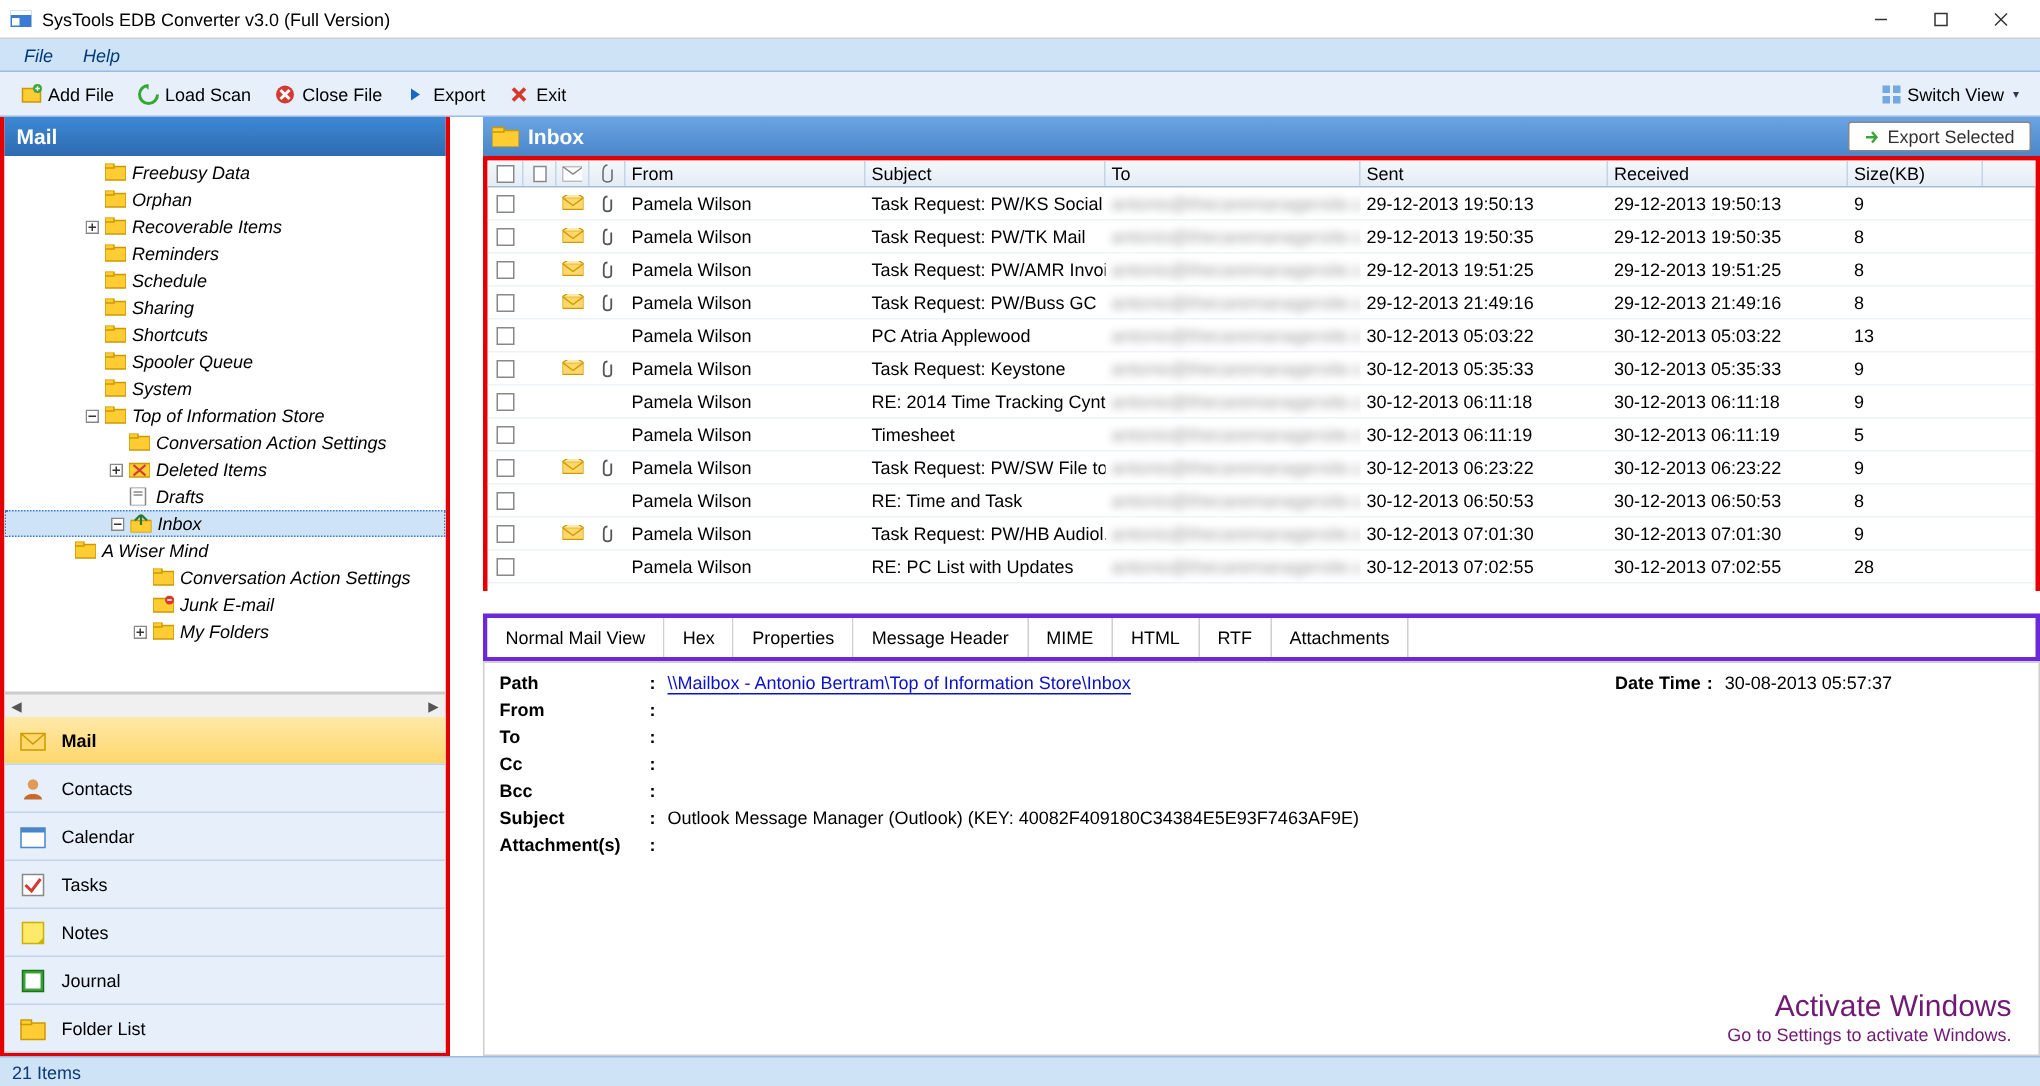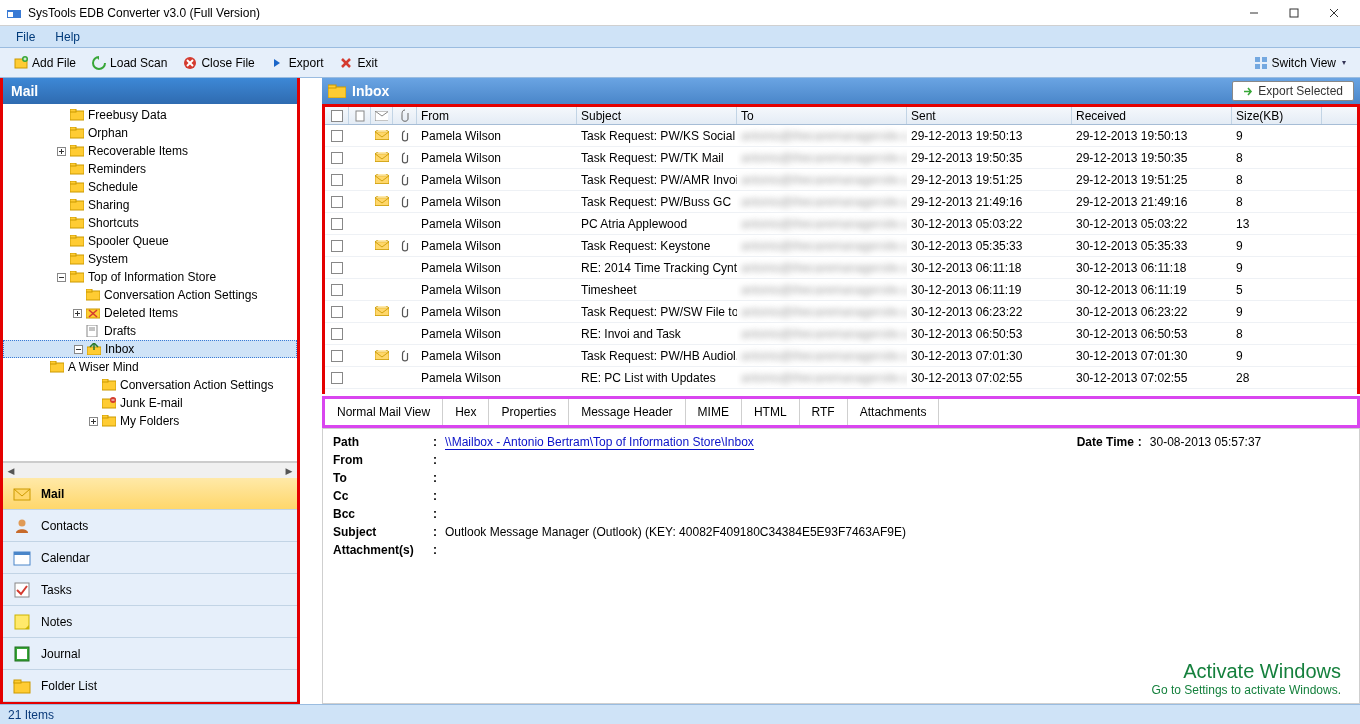--- a/index.html
+++ b/index.html
@@ -8,38 +8,38 @@
 
 
 .titlebar { height: 26px; background: #fff; display: flex; align-items: center; padding: 0 6px; border-bottom: 1px solid #d0d0d0; }
 .titlebar .app-icon { width: 16px; height: 16px; margin-right: 6px; }
 .titlebar .title { flex: 0 0 auto; }
 .titlebar .spacer { flex: 1; }
 .titlebar .win-ctrl { width: 40px; height: 26px; display: flex; align-items: center; justify-content: center; color: #555; }
 
 
 .menubar { height: 22px; background: #cfe3f7; display: flex; align-items: center; padding: 0 6px; border-bottom: 1px solid #9abce0; }
-.menubar .menu-item { padding: 2px 10px; color: #003a7a; cursor: default; }
+.menubar .menu-item { padding: 2px 10px; color: #003a7a; cursor: default; font-style: italic; }
 
 
 .toolbar { height: 30px; background: #e6effa; display: flex; align-items: center; padding: 0 6px; border-bottom: 1px solid #9abce0; }
 .toolbar .tb-btn { display: flex; align-items: center; gap: 4px; padding: 3px 8px; cursor: default; }
 .toolbar .tb-sep { flex: 1; }
 .toolbar .tb-right { display: flex; align-items: center; gap: 2px; }
 .tb-icon { width: 14px; height: 14px; display: inline-block; }
 
 
 .main { flex: 1; display: flex; min-height: 0; gap: 22px; }
 .left-col { width: 300px; display: flex; flex-direction: column; border: 2px solid #e40000; border-top: none; border-left-width: 3px; border-right-width: 3px; min-height: 0; }
 .right-col { flex: 1; display: flex; flex-direction: column; min-height: 0; }
 
 
 .left-header { height: 26px; background: linear-gradient(#3d88d6, #2f6bb0); color: #fff; font-weight: bold; font-size: 14px; display: flex; align-items: center; padding: 0 8px; }
 .tree-wrap { flex: 1; overflow: auto; background: #fff; border-bottom: 1px solid #ccc; }
-.tree { padding: 2px 0; }
+.tree { padding: 2px 0; font-style: italic; }
 .tree-row { display: flex; align-items: center; height: 18px; padding-left: 4px; white-space: nowrap; cursor: default; }
 .tree-row.selected { background: #cfe3f7; border: 1px dotted #3a7bd5; }
 .tree-toggle { width: 13px; height: 13px; display: inline-flex; align-items: center; justify-content: center; font-size: 9px; color: #555; }
 .tree-icon { width: 14px; height: 12px; margin: 0 4px 0 2px; }
 .tree-row .label { }
 .tree-scroll-x { height: 16px; background: #f0f0f0; border-top: 1px solid #ccc; display: flex; align-items: center; }
 .tree-scroll-x .arrow { width: 16px; text-align: center; color: #555; font-size: 9px; }
 
 
 .navbar { background: #e6effa; }
@@ -70,31 +70,31 @@
 .grid-body { flex: 1; overflow-y: auto; }
 .grid-row { display: flex; height: 22px; align-items: center; border-bottom: 1px solid #eef1f5; }
 .grid-row .gc { padding: 0 4px; height: 100%; display: flex; align-items: center; overflow: hidden; white-space: nowrap; }
 .blur { color: transparent; text-shadow: 0 0 6px rgba(0,0,0,.4); }
 
 .chkbox { width: 12px; height: 12px; border: 1px solid #888; background: #fff; display: inline-block; }
 .env-icon { width: 16px; height: 11px; }
 .clip-icon { width: 10px; height: 14px; }
 
 
-.tabs-wrap { border: 2px solid #d946ef; border-left-width: 3px; border-right-width: 3px; border-top-width: 3px; border-bottom-width: 3px; margin-top: 2px; display: flex; align-items: center; }
+.tabs-wrap { border: 2px solid #6d28d9; border-left-width: 3px; border-right-width: 3px; border-top-width: 3px; border-bottom-width: 3px; margin-top: 15px; display: flex; align-items: center; }
 .tab { background: #fff; border-right: 1px solid #cfcfcf; padding: 6px 12px; cursor: default; }
 
 
 .preview { flex: 1; background: #fff; border: 1px solid #cfcfcf; padding: 4px 10px; overflow: auto; position: relative; }
 .preview table { border-collapse: collapse; }
 .preview td.k { width: 100px; padding: 2px 4px 2px 0; color: #000; font-weight: bold; }
 .preview td.c { width: 8px; font-weight: bold; }
 .preview td.v { padding: 2px 4px; }
 .preview a { color: #0a11c8; border-bottom: 1px solid #0a11c8; text-decoration: none; }
-.watermark { position: absolute; right: 18px; bottom: 6px; text-align: right; color: #15803d; pointer-events: none; }
+.watermark { position: absolute; right: 18px; bottom: 6px; text-align: right; color: #701a75; pointer-events: none; }
 .watermark .l1 { font-size: 20px; }
 .watermark .l2 { font-size: 12px; }
 
 
 .statusbar { height: 20px; background: #cfe3f7; display: flex; align-items: center; padding: 0 8px; color: #0a3a7a; border-top: 1px solid #9abce0; }
 
 
 svg { display: block; }
 </style>
 </head>
@@ -751,21 +751,21 @@
             <div class="gc col-size">9</div>
           </div>
           <div class="grid-row">
             <div class="gc col-chk">
               <span class="chkbox"></span>
             </div>
             <div class="gc col-flag"></div>
             <div class="gc col-env"></div>
             <div class="gc col-clip"></div>
             <div class="gc col-from">Pamela Wilson</div>
-            <div class="gc col-subj">RE: Invoi and Task</div>
+            <div class="gc col-subj">RE: Time and Task</div>
             <div class="gc col-to blur">antonio@thecaremanagersite.c...</div>
             <div class="gc col-sent">30-12-2013 06:50:53</div>
             <div class="gc col-recv">30-12-2013 06:50:53</div>
             <div class="gc col-size">8</div>
           </div>
           <div class="grid-row">
             <div class="gc col-chk">
               <span class="chkbox"></span>
             </div>
             <div class="gc col-flag"></div>

